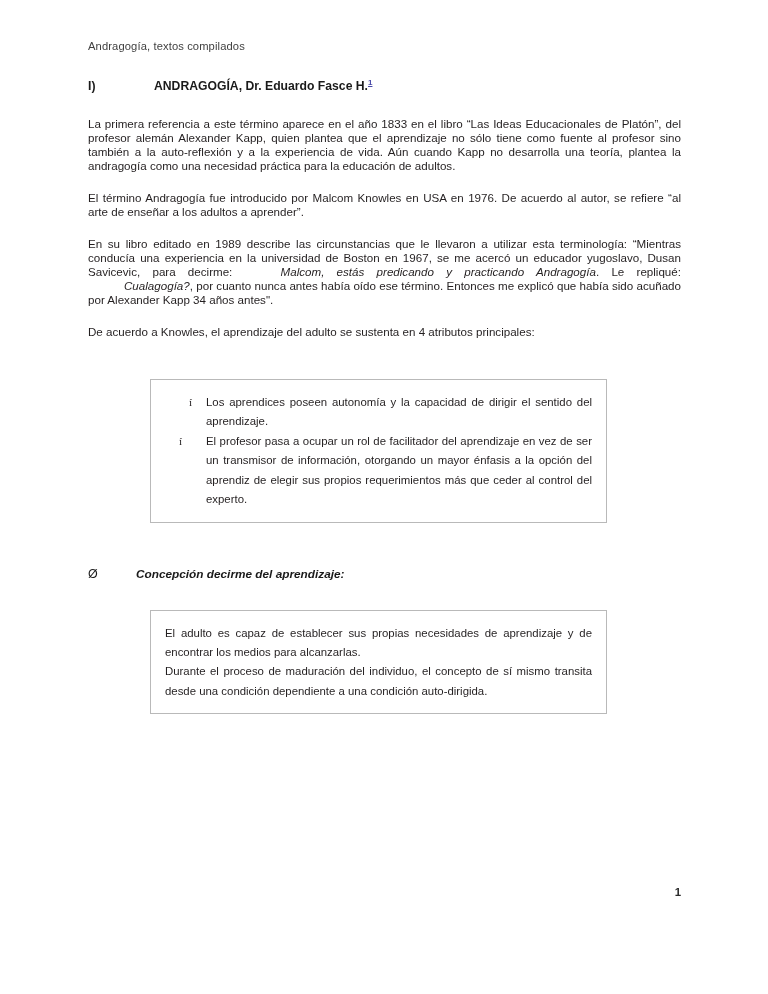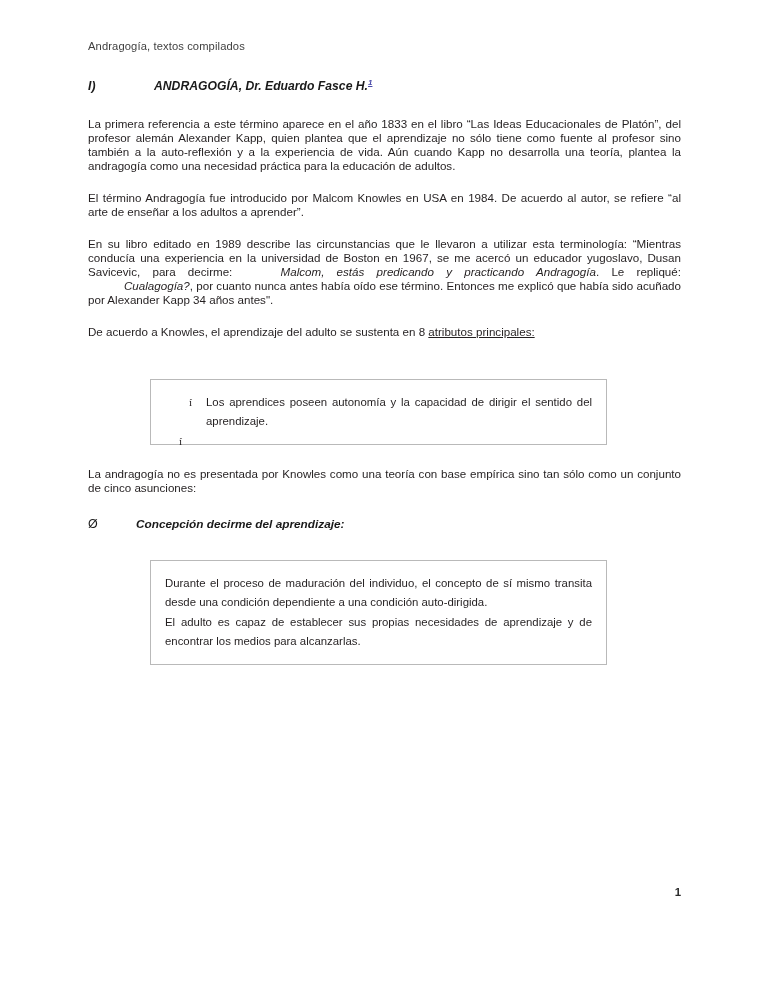--- a/index.html
+++ b/index.html
@@ -39,21 +39,20 @@
     letter-spacing: 0.01em;
   }
 
   .title-line {
     font-size: 12.2px;
     font-weight: bold;
     line-height: 18px;
     margin: 0 0 22px 0;
     color: #1a1a1a;
     white-space: nowrap;
-    font-style: italic;
   }
   .title-num {
     display: inline-block;
     width: 66px;
   }
   .footnote-ref {
     font-size: 8px;
     vertical-align: super;
     color: #4a4aa8;
     text-decoration: underline;
@@ -65,21 +64,21 @@
     line-height: 14px;
     text-align: justify;
     text-justify: inter-word;
     margin: 0 0 18px 0;
     color: #231f20;
     hyphens: none;
   }
   p.body:last-child { margin-bottom: 0; }
 
   .it { font-style: italic; margin-left: 36px; }
-  .ul { text-decoration: underline; }
+  .ul { }
 
   .callout {
     box-sizing: border-box;
     margin: 4px 0 0 62px;
     width: 457px;
     border: 1px solid #b9b9b9;
     padding: 13px 14px 12px 14px;
     background: #ffffff;
   }
 
@@ -154,53 +153,52 @@
   <div class="content">
 
     <div class="doc-header">Andragogía, textos compilados</div>
 
     <div class="title-line">
       <span class="title-num">I)</span><span>ANDRAGOGÍA,  Dr. Eduardo Fasce H.</span><span class="footnote-ref">1</span>
     </div>
 
     <p class="body">La primera referencia a este término aparece en el año 1833 en el libro “Las Ideas Educacionales de Platón”, del profesor alemán Alexander Kapp, quien plantea que el aprendizaje no sólo tiene como fuente al profesor sino también a la auto-reflexión y a la experiencia de vida. Aún cuando Kapp no desarrolla una teoría, plantea la andragogía como una necesidad práctica para la educación de adultos.</p>
 
-    <p class="body">El término Andragogía fue introducido por Malcom Knowles en USA en 1984. De acuerdo al autor, se refiere “al arte de enseñar a los adultos a aprender”.</p>
+    <p class="body">El término Andragogía fue introducido por Malcom Knowles en USA en 1976. De acuerdo al autor, se refiere “al arte de enseñar a los adultos a aprender”.</p>
 
     <p class="body">
       <span>En su libro editado en 1989 describe las circunstancias que le llevaron a utilizar esta terminología: “Mientras conducía una experiencia en la universidad de Boston en 1967, se me acercó un educador yugoslavo, Dusan Savicevic, para decirme: </span><span class="it">Malcom, estás predicando y practicando Andragogía</span><span>. Le repliqué: </span><span class="it">Cualagogía?</span><span>, por cuanto nunca antes había oído ese término. Entonces me explicó que había sido acuñado por Alexander Kapp 34 años antes".</span>
     </p>
 
     <p class="body">
-      <span>De acuerdo a Knowles, el aprendizaje del adulto se sustenta en 8 </span><span class="ul">atributos principales:</span>
+      <span>De acuerdo a Knowles, el aprendizaje del adulto se sustenta en 4 </span><span class="ul">atributos principales:</span>
     </p>
 
     <div class="spacer-18"></div>
 
     <div class="callout">
       <div class="bullet-row indent-more">
         <span class="bullet-glyph">í</span><span>Los aprendices poseen autonomía y la capacidad de dirigir el sentido del aprendizaje.</span>
       </div>
       <div class="bullet-row">
-        <span class="bullet-glyph">í</span>
+        <span class="bullet-glyph">í</span><span>El profesor pasa a ocupar un rol de facilitador del aprendizaje en vez de ser un transmisor de información, otorgando un mayor énfasis a la opción del aprendiz de elegir sus propios requerimientos más que ceder al control del experto.</span>
       </div>
     </div>
 
     <div class="spacer-22"></div>
 
-    <p class="body">La andragogía no es presentada por Knowles como una teoría con base empírica sino tan sólo como un conjunto de cinco asunciones:</p>
 
     <div class="assumption">
       <span class="ab-glyph">Ø</span><span>Concepción decirme del aprendizaje:</span>
     </div>
 
     <div class="spacer-22"></div>
 
     <div class="callout">
+      <div class="para">El adulto es capaz de establecer sus propias necesidades de aprendizaje y de encontrar los medios para alcanzarlas.</div>
       <div class="para">Durante el proceso de maduración del individuo, el concepto de sí mismo transita desde una condición dependiente a una condición auto-dirigida.</div>
-      <div class="para">El adulto es capaz de establecer sus propias necesidades de aprendizaje y de encontrar los medios para alcanzarlas.</div>
     </div>
 
   </div>
 
   <div class="page-number">1</div>
 
 </div>
 
 </body></html>

